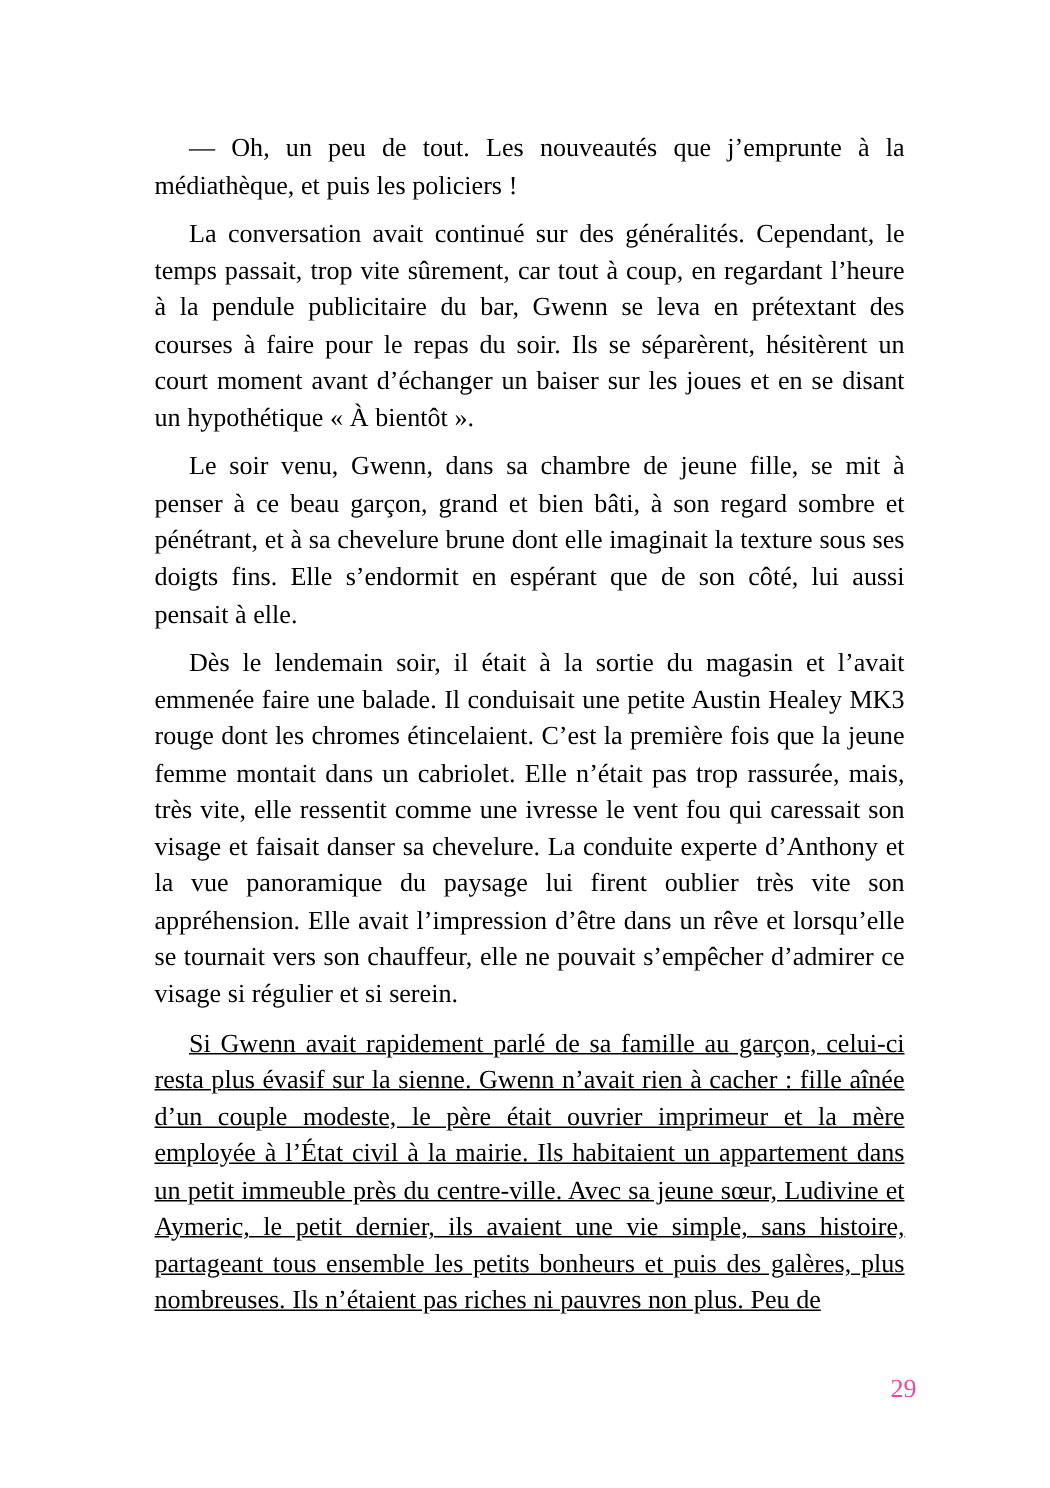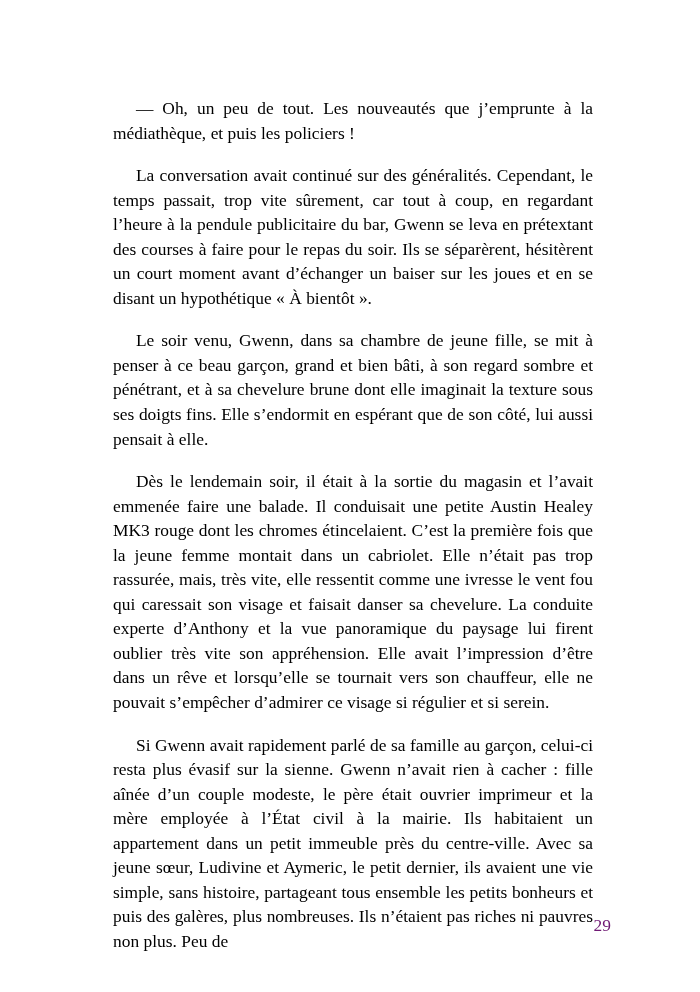--- a/index.html
+++ b/index.html
@@ -24,39 +24,40 @@
     font-size: 17.4px;
     line-height: 24.55px;
     color: #000000;
     text-align: justify;
     text-justify: inter-word;
     -webkit-hyphens: none;
     hyphens: none;
     word-spacing: 0.005em;
   }
   .para {
-    margin: 18px;
+    margin: 8px;
     padding: 0;
     text-indent: 23px;
     text-align: justify;
   }
   
   .para:last-of-type {
     text-align: justify;
+    text-decoration: underline;
   }
   .page-number {
     position: absolute;
     left: 0;
     top: 915px;
     width: 611px;
     text-align: right;
     font-family: "Liberation Serif", "DejaVu Serif", serif;
     font-size: 17.4px;
     line-height: 20px;
-    color: #701a75;
+    color: #ec4899;
   }
 </style>
 </head>
 <body>
 
 <div class="page">
 
   <div class="text-block">
     <p class="para">— Oh, un peu de tout. Les nouveautés que j’emprunte à la médiathèque, et puis les policiers !</p>
     <p class="para">La conversation avait continué sur des généralités. Cependant, le temps passait, trop vite sûrement, car tout à coup, en regardant l’heure à la pendule publicitaire du bar, Gwenn se leva en prétextant des courses à faire pour le repas du soir. Ils se séparèrent, hésitèrent un court moment avant d’échanger un baiser sur les joues et en se disant un hypothétique « À bientôt ».</p>

